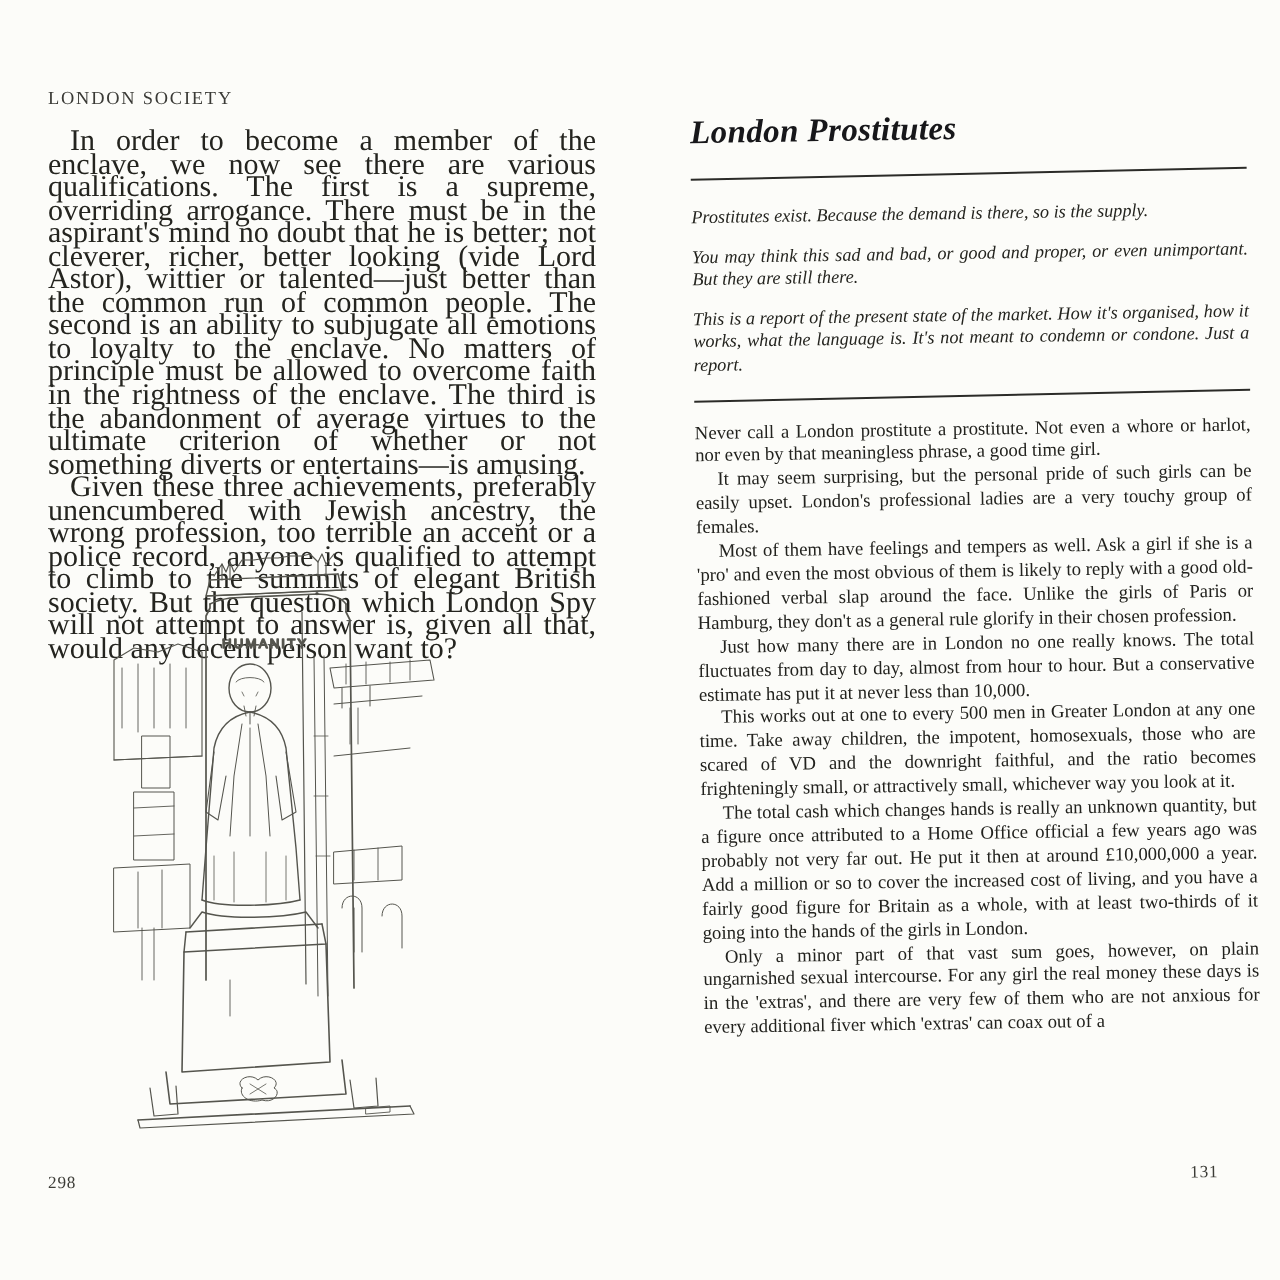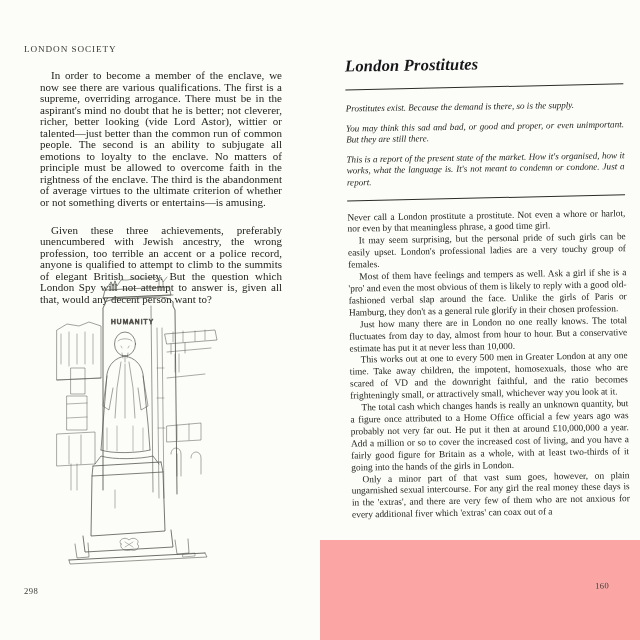--- a/index.html
+++ b/index.html
@@ -33,22 +33,22 @@
   .running-head {
     font-variant: small-caps;
     font-size: 9.2px;
     letter-spacing: 0.9px;
     color: #3a3a36;
     margin-bottom: 12px;
     text-transform: uppercase;
     font-weight: 400;
   }
   .body-left p {
-    margin: 16px;
-    font-size: 11px;
+    margin: 0;
+    font-size: 15px;
     line-height: 11.55px;
     text-align: justify;
     text-indent: 11px;
     color: #24241f;
     -webkit-font-smoothing: antialiased;
   }
 
   
   #illustration-wrap {
     position: absolute;
@@ -64,21 +64,21 @@
     bottom: 44px;
     font-size: 8.6px;
     color: #3c3c37;
     letter-spacing: 0.4px;
   }
 
   
   #right-page {
     position: absolute;
     left: 320px; top: 0;
-    width: 320px; height: 540px;
+    width: 320px; height: 640px;
     background: #fcfcf9;
   }
   #right-skew {
     position: absolute;
     left: 0; top: 0;
     width: 320px; height: 640px;
     transform: rotate(-0.9deg);
     transform-origin: 20% 40%;
   }
   #right-inner {
@@ -257,17 +257,17 @@
           <p class="noindent">Never call a London prostitute a prostitute. Not even a whore or harlot, nor even by that meaningless phrase, a good time girl.</p>
           <p>It may seem surprising, but the personal pride of such girls can be easily upset. London's professional ladies are a very touchy group of females.</p>
           <p>Most of them have feelings and tempers as well. Ask a girl if she is a 'pro' and even the most obvious of them is likely to reply with a good old-fashioned verbal slap around the face. Unlike the girls of Paris or Hamburg, they don't as a general rule glorify in their chosen profession.</p>
           <p>Just how many there are in London no one really knows. The total fluctuates from day to day, almost from hour to hour. But a conservative estimate has put it at never less than 10,000.</p>
           <p>This works out at one to every 500 men in Greater London at any one time. Take away children, the impotent, homosexuals, those who are scared of VD and the downright faithful, and the ratio becomes frighteningly small, or attractively small, whichever way you look at it.</p>
           <p>The total cash which changes hands is really an unknown quantity, but a figure once attributed to a Home Office official a few years ago was probably not very far out. He put it then at around £10,000,000 a year. Add a million or so to cover the increased cost of living, and you have a fairly good figure for Britain as a whole, with at least two-thirds of it going into the hands of the girls in London.</p>
           <p>Only a minor part of that vast sum goes, however, on plain ungarnished sexual intercourse. For any girl the real money these days is in the 'extras', and there are very few of them who are not anxious for every additional fiver which 'extras' can coax out of a</p>
         </div>
       </div>
 
-      <div class="page-folio-right">160</div>
+      <div class="page-folio-right">131</div>
     </div>
   </div>
 
 </div>
 
 </body></html>

